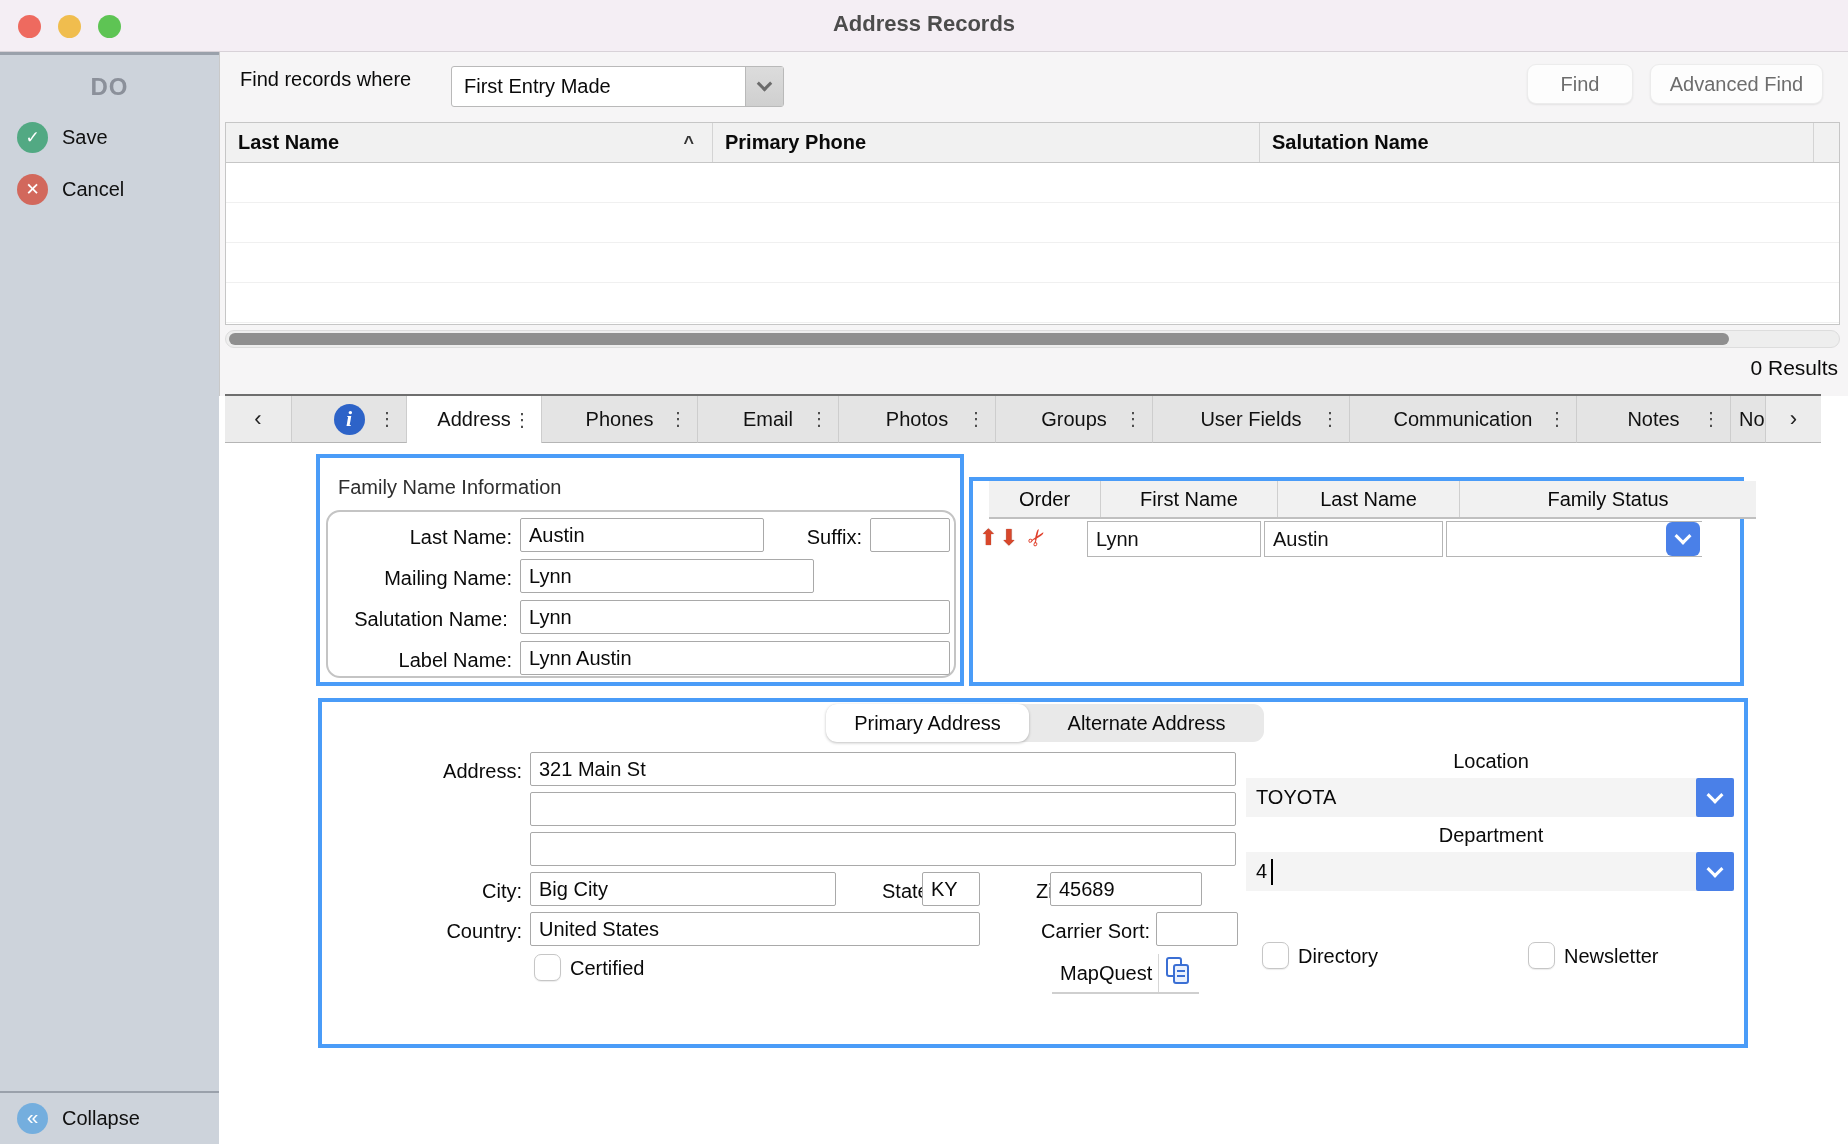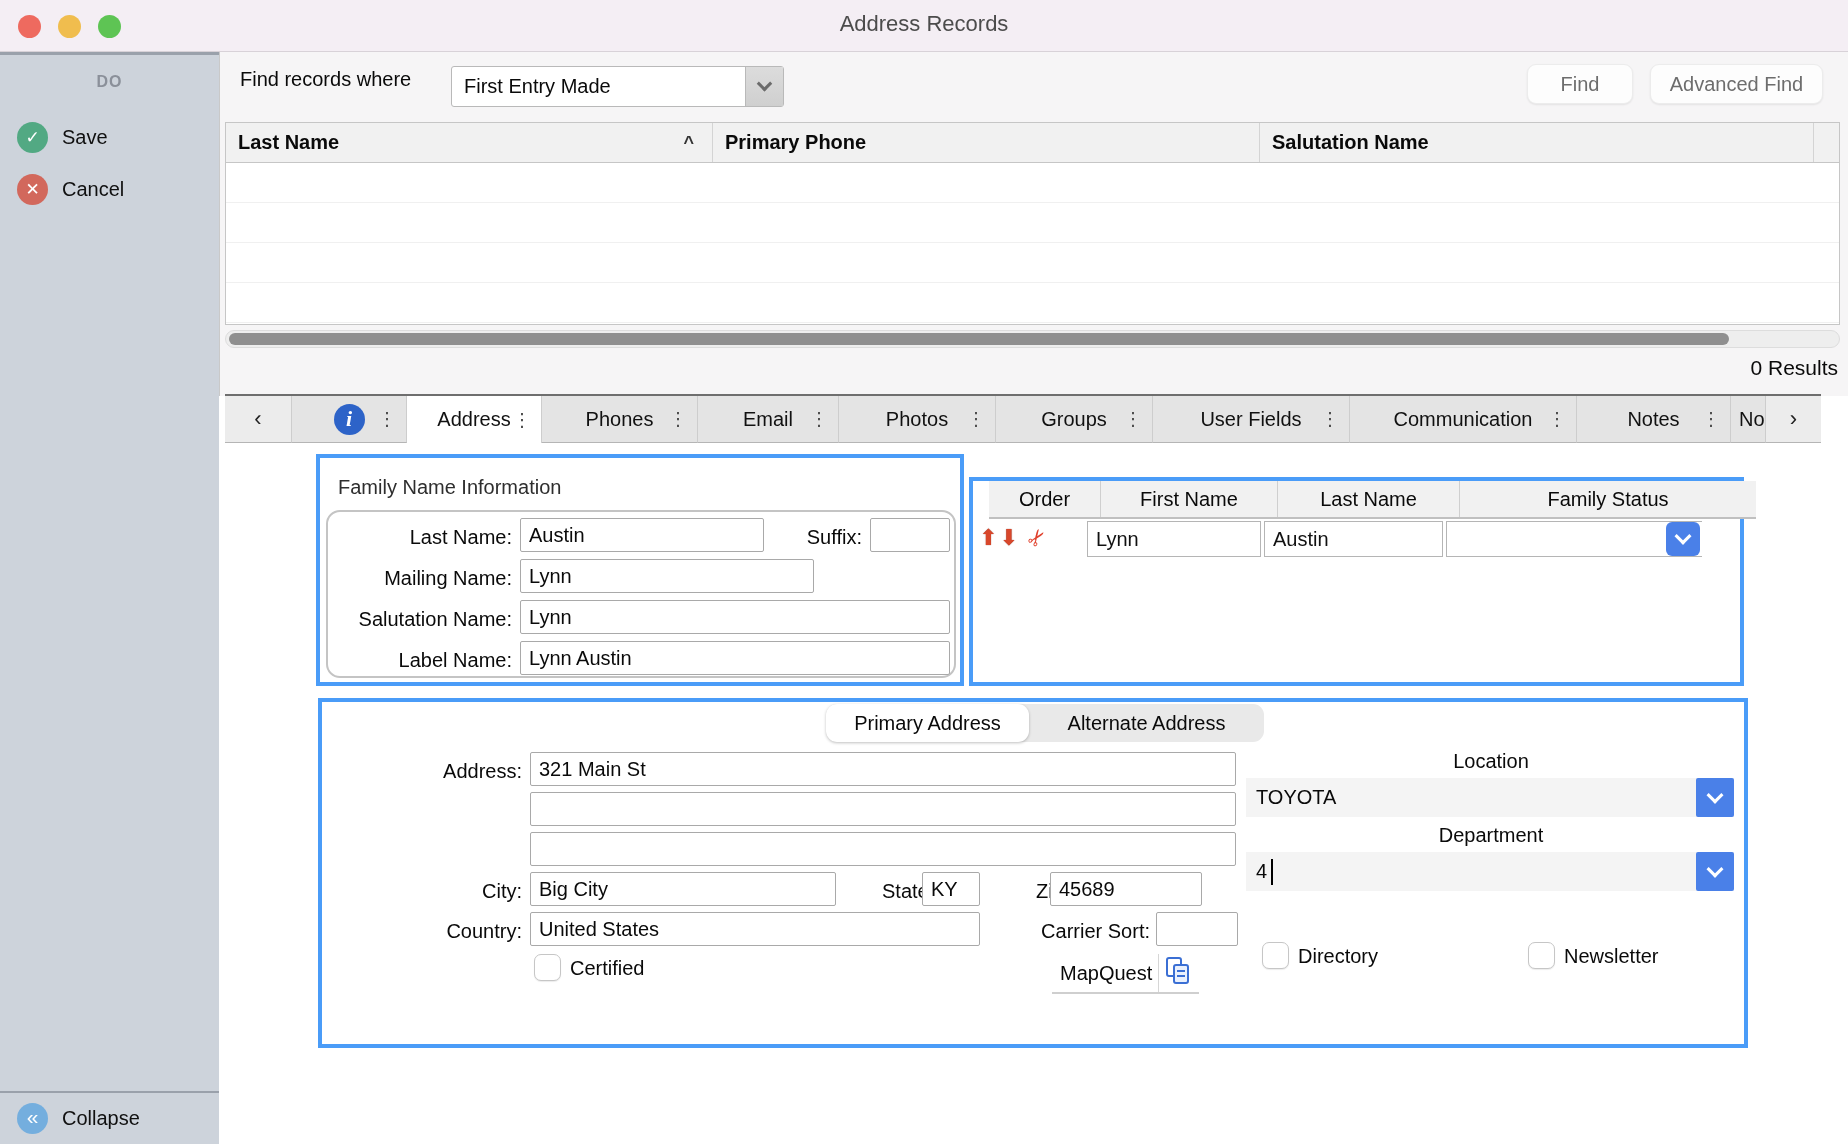--- a/index.html
+++ b/index.html
@@ -11,25 +11,25 @@
   }
   
   .titlebar { position:absolute; left:0; top:0; width:1848px; height:52px;
     background:#f4eef4; border-bottom:1px solid #d8d2d8; }
   .lights { position:absolute; left:18px; top:15px; display:flex; gap:17px; }
   .light { width:23px; height:23px; border-radius:50%; }
   .light.red { background:#ee6a5f; }
   .light.yellow { background:#f0bd4e; }
   .light.green { background:#5ec454; }
   .win-title { position:absolute; left:0; right:0; top:11px; text-align:center;
-    font-size:22px; font-weight:normal; color:#4c4c4c; }
+    font-size:22px; font-weight:bold; color:#4c4c4c; }
   
   .sidebar { position:absolute; left:0; top:52px; width:219px; height:1092px;
     background:#cdd3db; border-top:3px solid #9aa1ab; }
-  .sb-header { margin-top:18px; text-align:center; font-size:16px; font-weight:bold;
+  .sb-header { margin-top:18px; text-align:center; font-size:24px; font-weight:bold;
     color:#8b909a; letter-spacing:1px; }
   .sb-item { position:absolute; left:0; width:219px; height:36px; display:flex;
     align-items:center; cursor:default; }
   .sb-item .circ { position:absolute; left:17px; width:31px; height:31px; border-radius:50%;
     display:flex; align-items:center; justify-content:center; color:#fff; font-size:17px; }
   .sb-item .lbl { position:absolute; left:62px; font-size:20px; color:#101010; }
   .circ.green { background:#52a983; }
   .circ.red { background:#d2685c; }
   .sb-bottom { position:absolute; left:0; bottom:0; width:219px; height:53px;
     border-top:2px solid #9aa1ab; }
@@ -237,21 +237,21 @@
   <div class="bluepanel" style="left:316px; top:454px; width:648px; height:232px;">
     <div class="grouplabel" style="left:18px; top:18px;">Family Name Information</div>
     <div class="groupbox" style="left:6px; top:52px; width:630px; height:168px;"></div>
     <div class="flabel" style="left:0px; top:68px; width:192px;">Last Name:</div>
     <input class="tinput" style="left: 200px; top: 60px; width: 244px; height: 34px;" value="Austin">
     <div class="flabel" style="left:414px; top:68px; width:128px;">Suffix:</div>
     <input class="tinput" style="left: 550px; top: 60px; width: 80px; height: 34px;" value="">
     <div class="flabel" style="left:0px; top:109px; width:192px;">Mailing Name:</div>
     <input class="tinput" style="left: 200px; top: 101px; width: 294px; height: 34px;" value="Lynn">
     <div class="static" style="left:530px; top:110px; width:100px; text-align:right;margin-top:48px;">2052896</div>
-    <div class="flabel" style="left:0px; top:150px; width:192px;">Salutation Name:</div>
+    <div class="flabel" style="left:0px; top:150px; width:192px;text-align:center;">Salutation Name:</div>
     <input class="tinput" style="left: 200px; top: 142px; width: 430px; height: 34px;" value="Lynn">
     <div class="flabel" style="left:0px; top:191px; width:192px;">Label Name:</div>
     <input class="tinput" style="left: 200px; top: 183px; width: 430px; height: 34px;" value="Lynn Austin">
   </div>
 
   <div class="bluepanel" style="left:969px; top:477px; width:775px; height:209px;">
     <div class="mhead" style="left:16px; top:0px; width:767px; height:38px;">
       <div class="hcell" style="width:112px;">
           <span>Order</span>
         </div>

